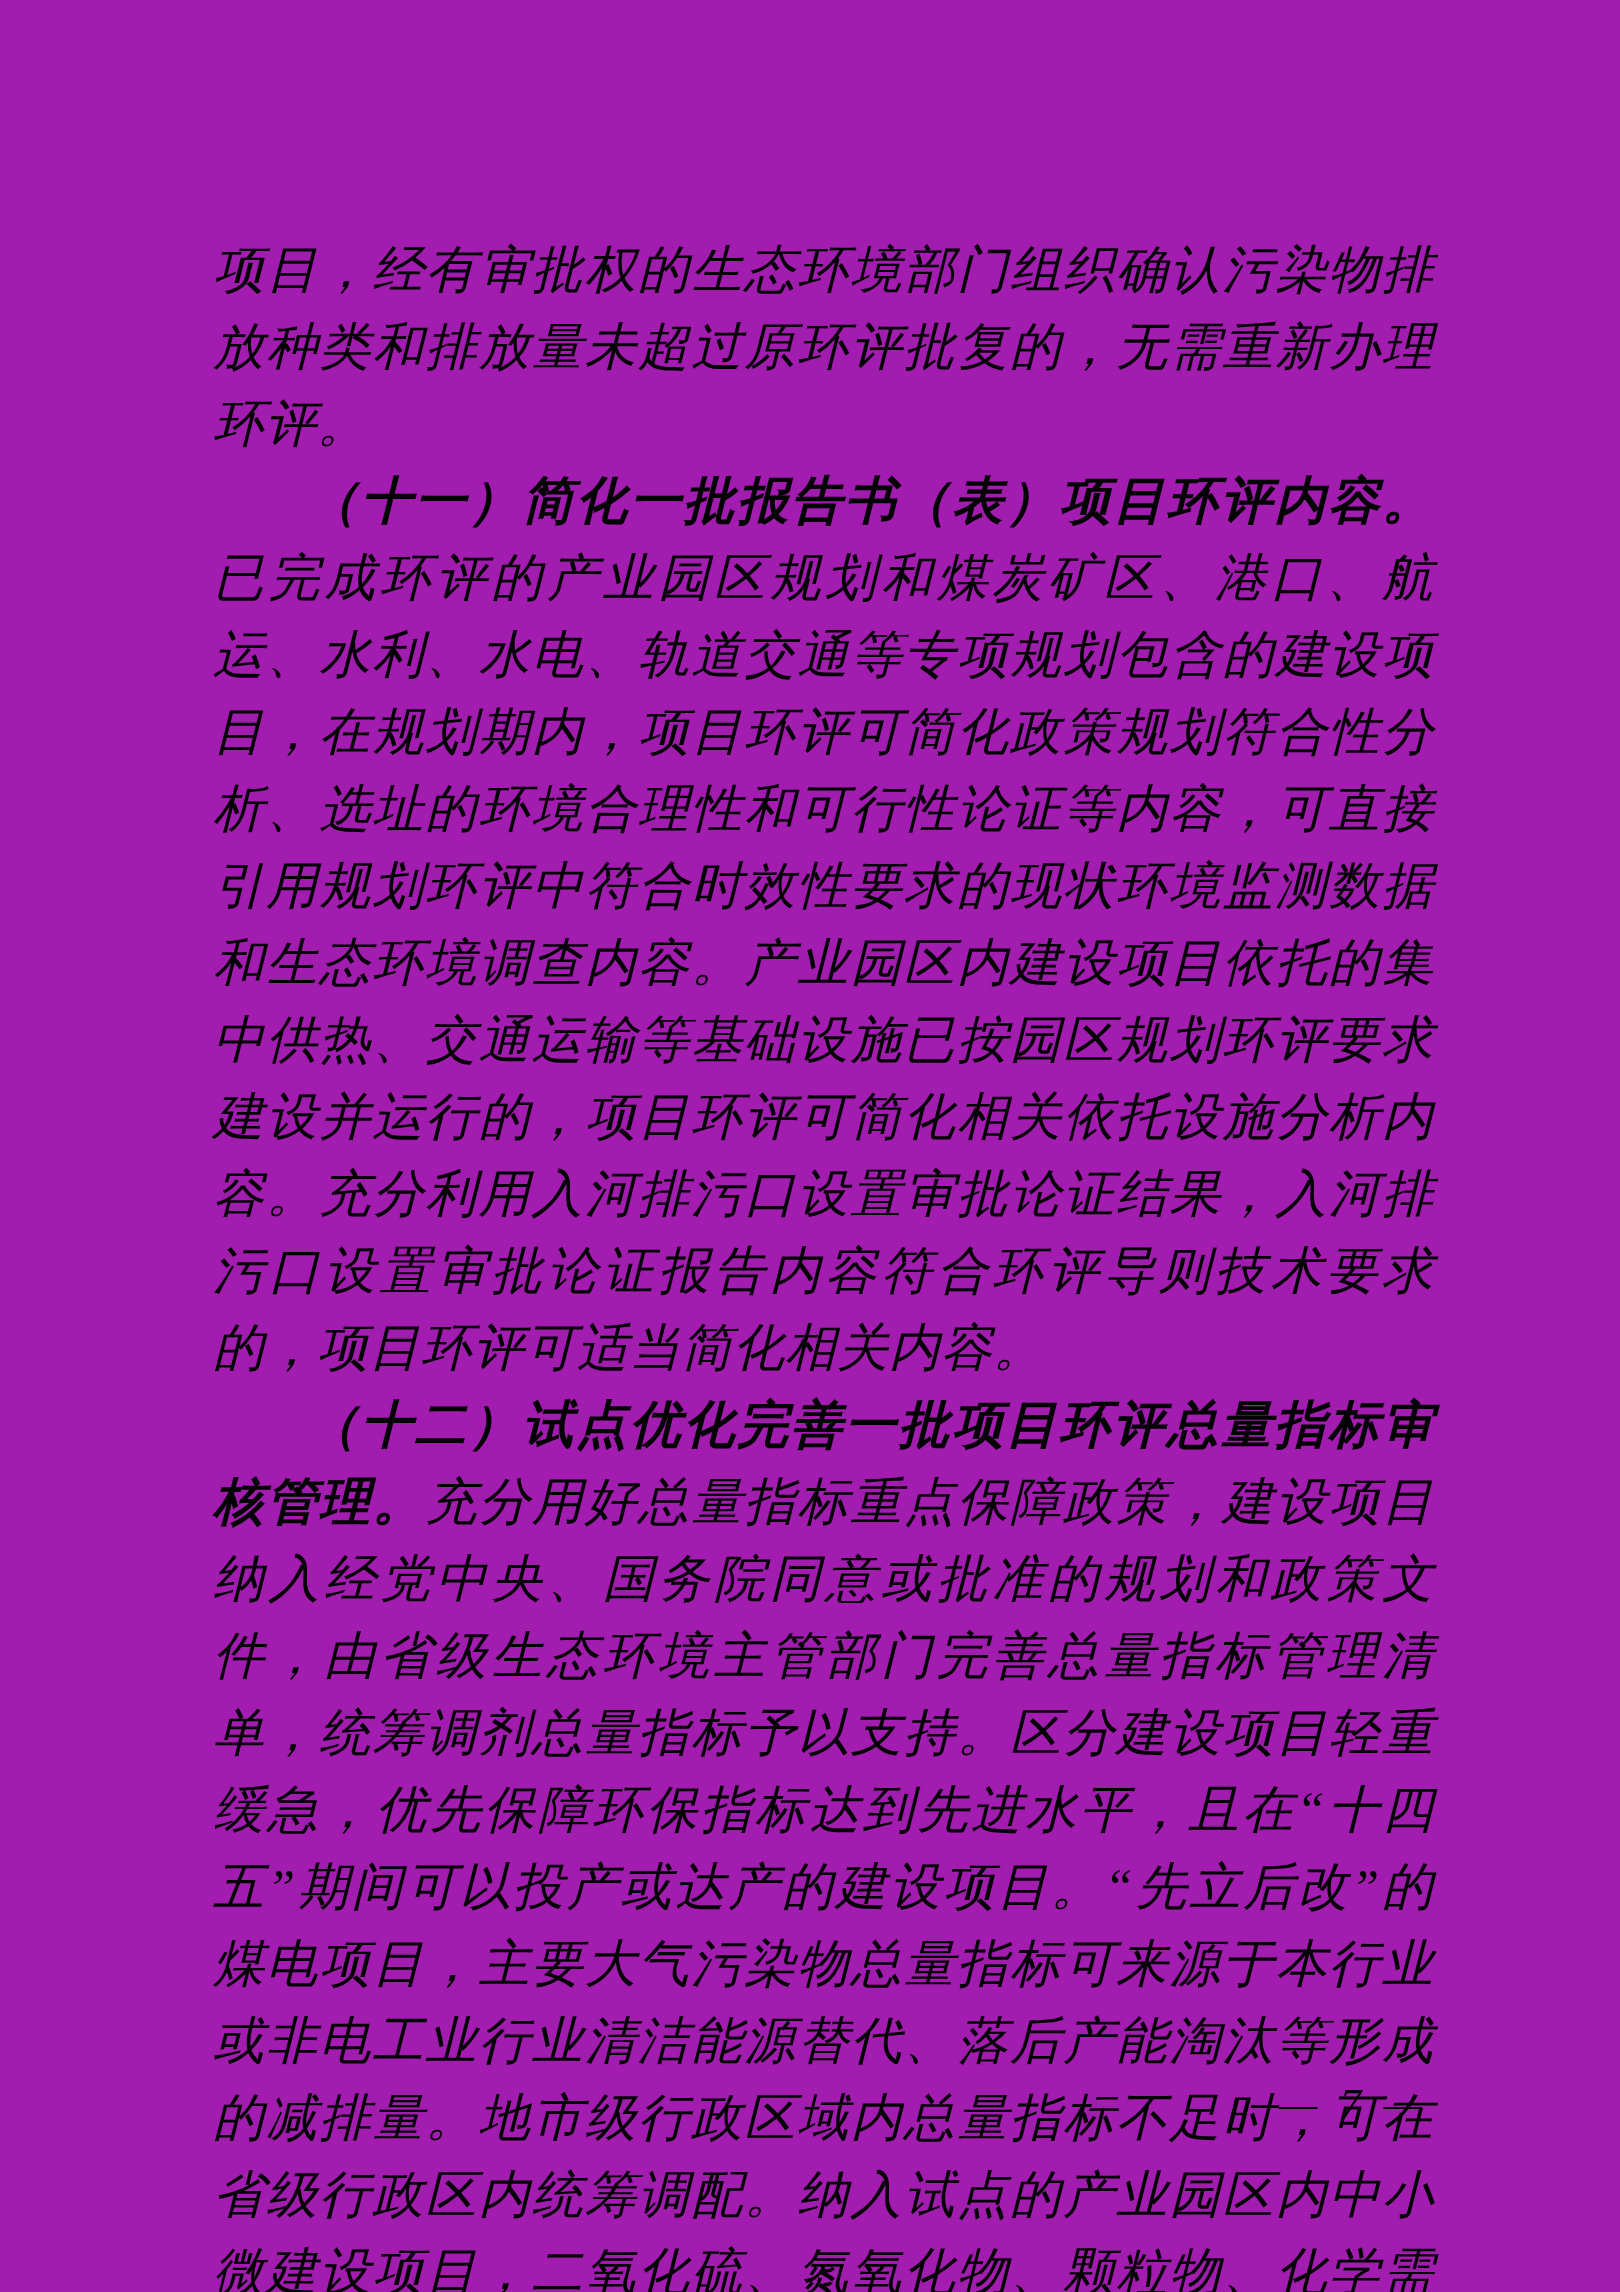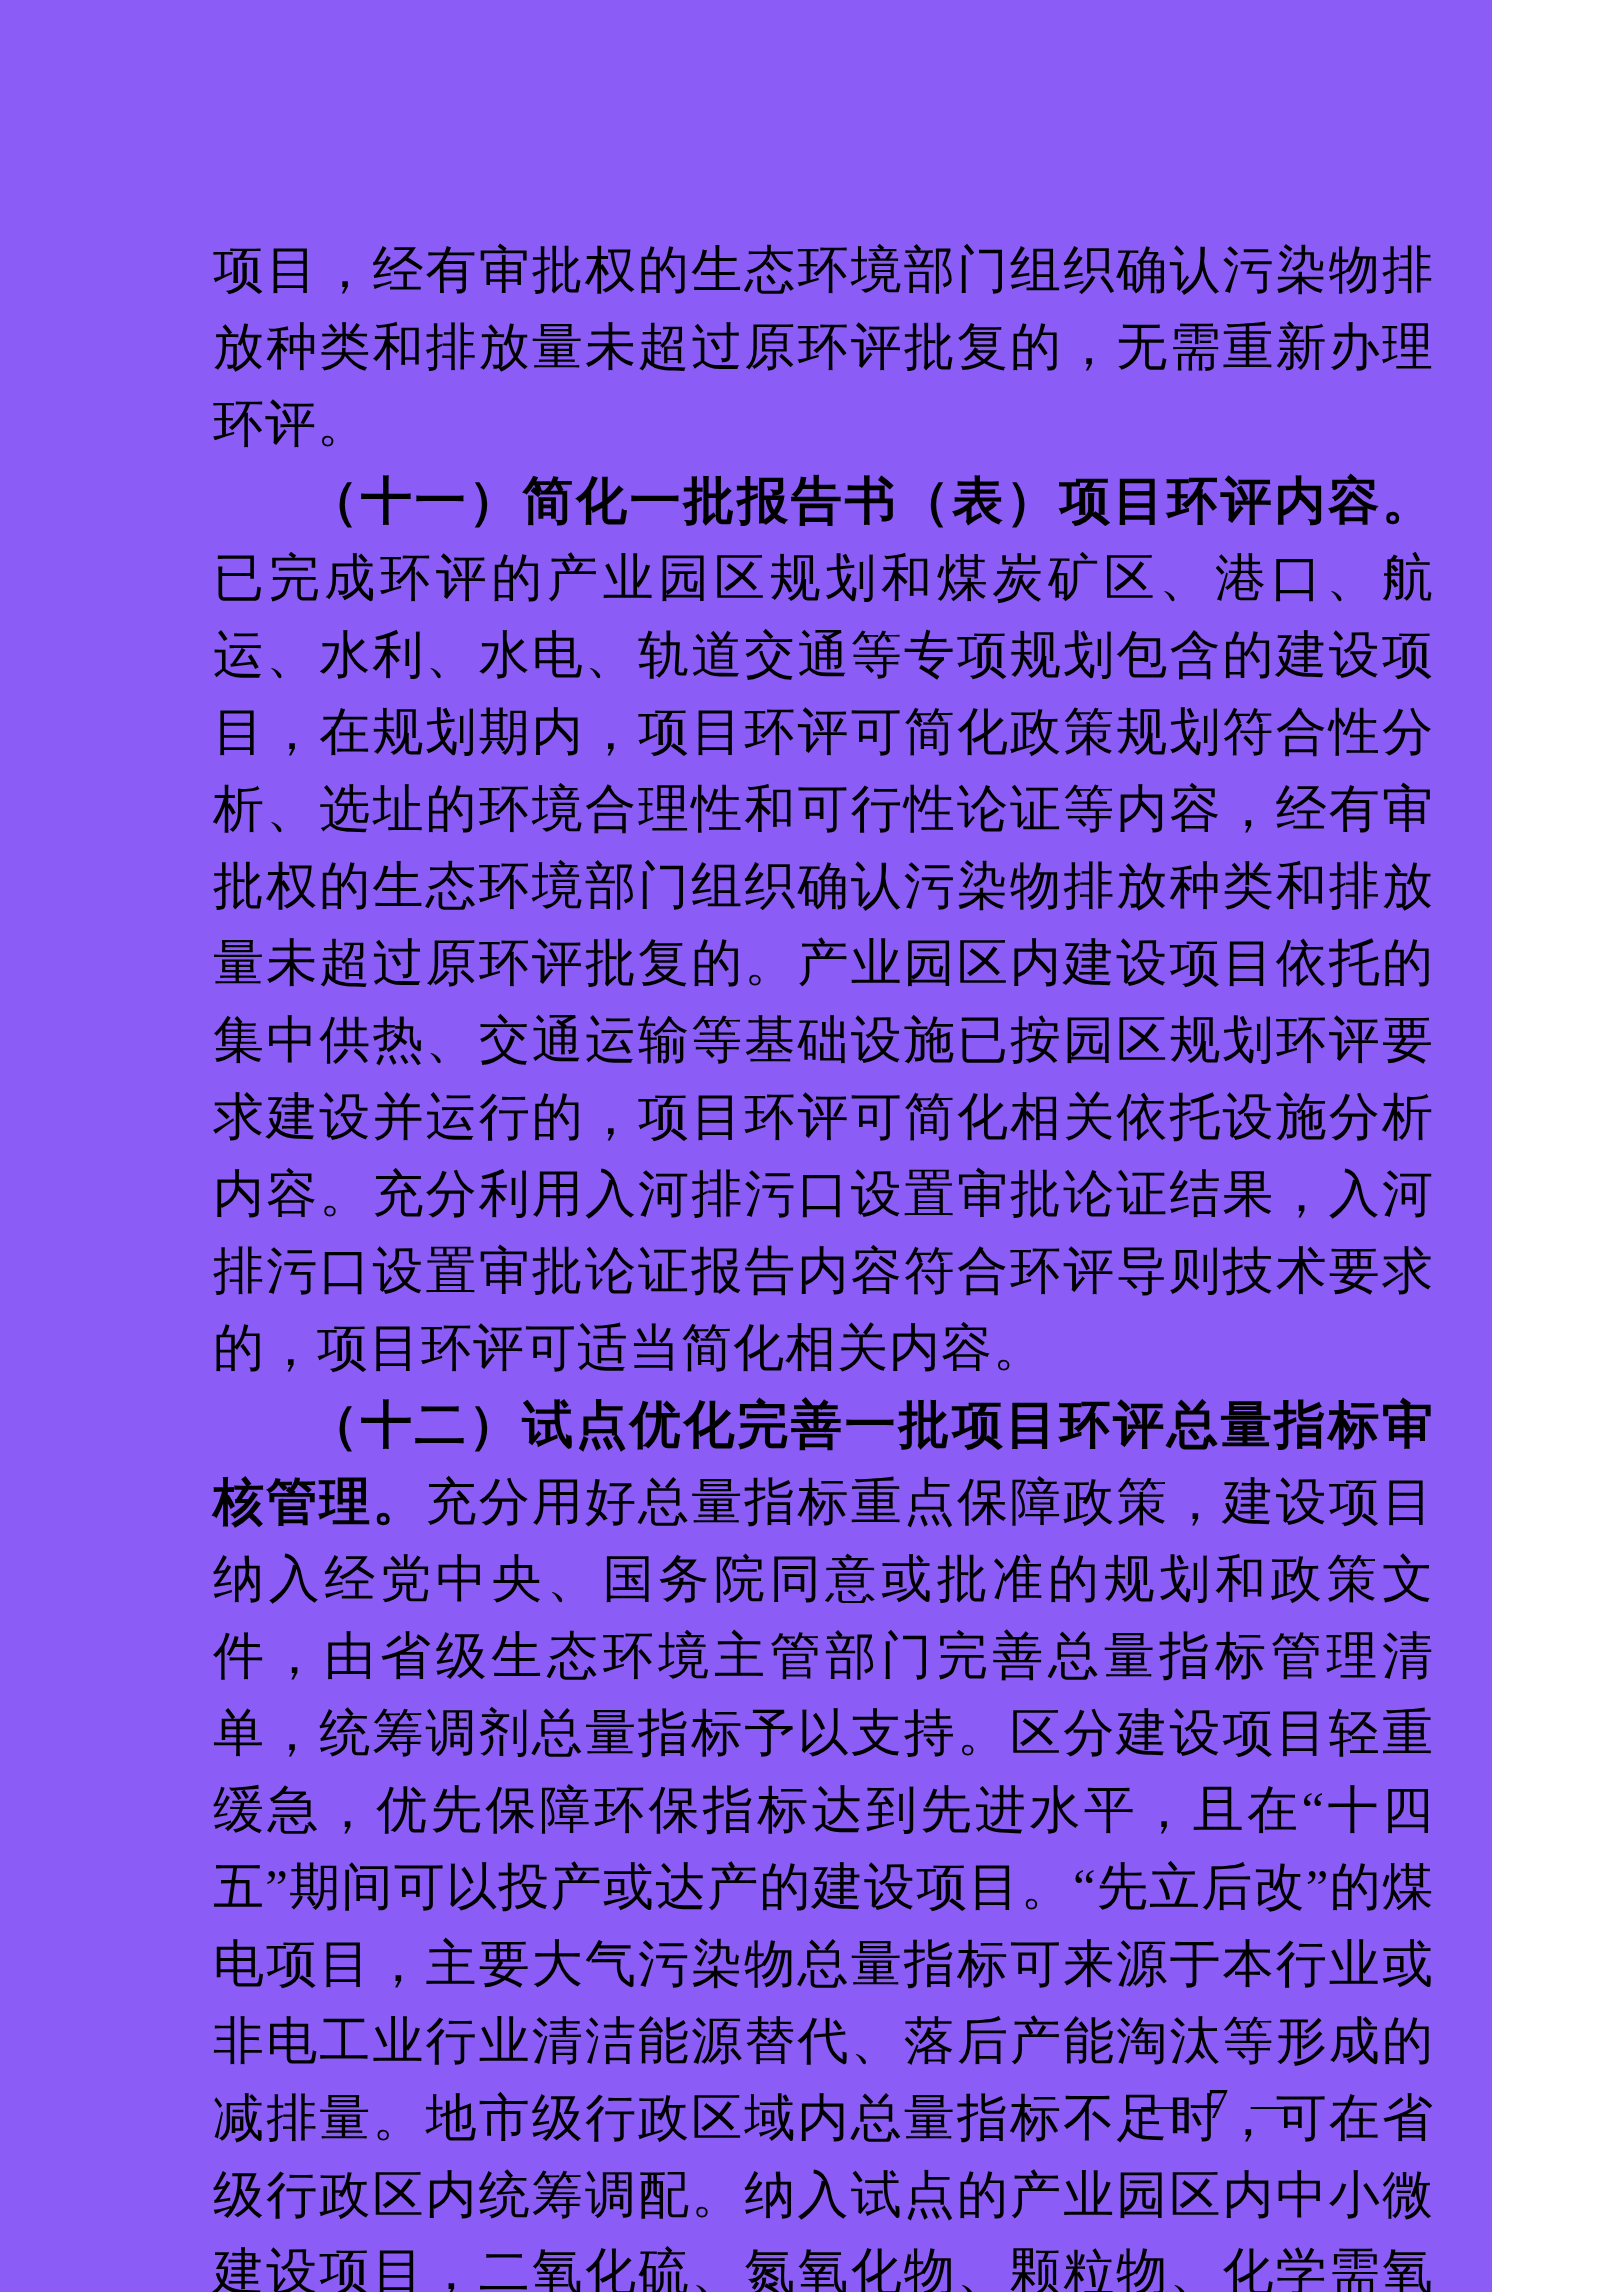--- a/index.html
+++ b/index.html
@@ -11,23 +11,24 @@
     width: 1620px;
     height: 2293px;
     position: relative;
     overflow: hidden;
     font-family: "Liberation Serif", "DejaVu Serif", serif;
     color: #000000;
   }
   .page {
     position: absolute;
     left: 0; top: 0;
-    width: 1492px;
+    width: 1620px;
     height: 2293px;
-    background: #8b5cf6;
+    background: #a21caf;
+    font-style: italic;
   }
   .doc-content {
     position: absolute;
     left: 213px;
     top: 232px;
     width: 1221px;
   }
   .para {
     margin: 0;
     font-size: 51px;
@@ -58,18 +59,18 @@
     color: #000000;
     font-family: "Liberation Serif", "DejaVu Serif", serif;
   }
 </style>
 </head>
 <body>
 
 <div class="page">
   <div class="doc-content">
       <p class="para"><span class="seg">项目，经有审批权的生态环境部门组织确认污染物排放种类和排放量未超过原环评批复的，无需重新办理环评。</span></p>
-      <p class="para indent"><span class="seg-bold">（十一）简化一批报告书（表）项目环评内容。</span><span class="seg">已完成环评的产业园区规划和煤炭矿区、港口、航运、水利、水电、轨道交通等专项规划包含的建设项目，在规划期内，项目环评可简化政策规划符合性分析、选址的环境合理性和可行性论证等内容，经有审批权的生态环境部门组织确认污染物排放种类和排放量未超过原环评批复的。产业园区内建设项目依托的集中供热、交通运输等基础设施已按园区规划环评要求建设并运行的，项目环评可简化相关依托设施分析内容。充分利用入河排污口设置审批论证结果，入河排污口设置审批论证报告内容符合环评导则技术要求的，项目环评可适当简化相关内容。</span></p>
+      <p class="para indent"><span class="seg-bold">（十一）简化一批报告书（表）项目环评内容。</span><span class="seg">已完成环评的产业园区规划和煤炭矿区、港口、航运、水利、水电、轨道交通等专项规划包含的建设项目，在规划期内，项目环评可简化政策规划符合性分析、选址的环境合理性和可行性论证等内容，可直接引用规划环评中符合时效性要求的现状环境监测数据和生态环境调查内容。产业园区内建设项目依托的集中供热、交通运输等基础设施已按园区规划环评要求建设并运行的，项目环评可简化相关依托设施分析内容。充分利用入河排污口设置审批论证结果，入河排污口设置审批论证报告内容符合环评导则技术要求的，项目环评可适当简化相关内容。</span></p>
       <p class="para indent"><span class="seg-bold">（十二）试点优化完善一批项目环评总量指标审核管理。</span><span class="seg">充分用好总量指标重点保障政策，建设项目纳入经党中央、国务院同意或批准的规划和政策文件，由省级生态环境主管部门完善总量指标管理清单，统筹调剂总量指标予以支持。区分建设项目轻重缓急，优先保障环保指标达到先进水平，且在“十四五”期间可以投产或达产的建设项目。“先立后改”的煤电项目，主要大气污染物总量指标可来源于本行业或非电工业行业清洁能源替代、落后产能淘汰等形成的减排量。地市级行政区域内总量指标不足时，可在省级行政区内统筹调配。纳入试点的产业园区内中小微建设项目，二氧化硫、氮氧化物、颗粒物、化学需氧量、挥发性有机污染物的单项新增年排放量小于 0.1 吨，氨氮小于 0.01 吨的，环评审批中，建设单位免于提交主要污染物总量来源说明。</span></p>
     </div>
   <div class="page-footer">— 7 —</div>
 </div>
 
 
 </body></html>

